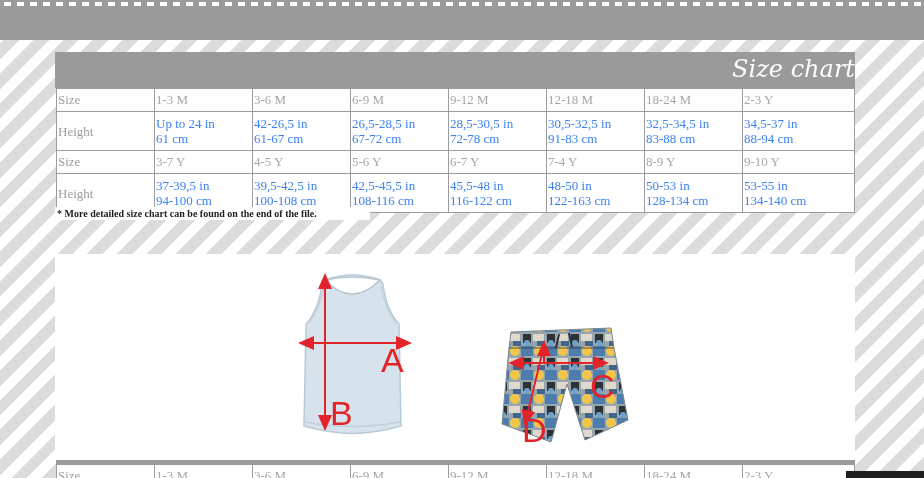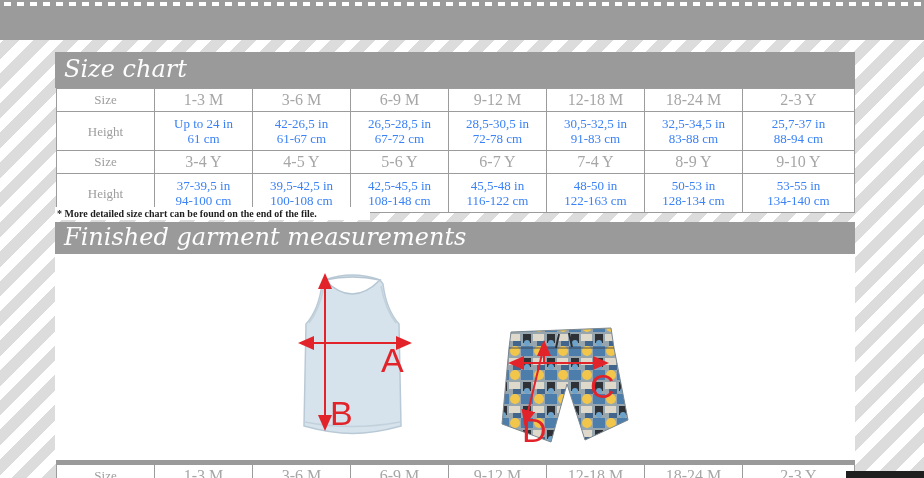--- a/index.html
+++ b/index.html
@@ -7,32 +7,32 @@
     position:relative;width:924px;height:478px;overflow:hidden;
     background:repeating-linear-gradient(135deg,#ffffff 0 10px,#dcdcdc 10px 21px);
     font-family:"Liberation Serif",serif;
   }
   .top-band{position:absolute;top:0;left:0;width:924px;height:40px;background:#9b9b9b;}
   .dashes{position:absolute;top:2px;left:4px;right:0;height:4px;
     background:repeating-linear-gradient(90deg,#ffffff 0 7px,rgba(0,0,0,0) 7px 13px);}
   .title-bar{
     position:absolute;left:55px;width:800px;background:#9a9a9a;color:#fdfdfd;
     font-family:"DejaVu Serif",serif;font-style:italic;box-sizing:border-box;padding-left:9px;
-    white-space:nowrap;overflow:hidden;
+    white-space:nowrap;overflow:hidden;text-align:right;
   }
   #size-bar{top:52px;height:36px;font-size:24px;line-height:35px;}
   #garment-bar{top:222px;height:32px;font-size:24px;line-height:31px;}
   table.sizes{
     position:absolute;left:56px;width:798px;border-collapse:collapse;table-layout:fixed;
     background:#ffffff;
   }
   #size-chart-table{top:88px;}
-  table.sizes td{border:1px solid #9c9c9c;text-align:center;vertical-align:middle;
+  table.sizes td{border:1px solid #9c9c9c;text-align:left;vertical-align:middle;
     font-family:"Liberation Serif",serif;overflow:hidden;}
-  tr.size-row td{height:20px;color:#a6a6a6;font-size:16px;}
+  tr.size-row td{height:20px;color:#a6a6a6;font-size:13px;}
   tr.height-row td{height:36px;color:#3b82f6;font-size:13px;line-height:15px;}
   tr.size-row td.label-cell,tr.height-row td.label-cell{color:#9d9d9d;font-size:13px;}
   .footnote{
     position:absolute;left:55px;top:207px;width:315px;height:13px;background:#ffffff;
     font-size:10px;font-weight:bold;color:#1d1d1d;line-height:13px;padding-left:2px;
     box-sizing:border-box;white-space:nowrap;
   }
   .panel{position:absolute;left:55px;top:254px;width:800px;height:206px;background:#ffffff;}
   .garment-svg{position:absolute;}
   #tank-svg{left:285px;top:266px;}
@@ -96,47 +96,47 @@
           </td>
           <td>
             <div>30,5-32,5 in</div>
             <div>91-83 cm</div>
           </td>
           <td>
             <div>32,5-34,5 in</div>
             <div>83-88 cm</div>
           </td>
           <td>
-            <div>25,7-37 in</div>
+            <div>34,5-37 in</div>
             <div>88-94 cm</div>
           </td>
         </tr>
         <tr class="size-row">
           <td class="label-cell">Size</td>
-          <td>3-4 Y</td>
+          <td>3-7 Y</td>
           <td>4-5 Y</td>
           <td>5-6 Y</td>
           <td>6-7 Y</td>
           <td>7-4 Y</td>
           <td>8-9 Y</td>
           <td>9-10 Y</td>
         </tr>
         <tr class="height-row">
           <td class="label-cell">Height</td>
           <td>
             <div>37-39,5 in</div>
             <div>94-100 cm</div>
           </td>
           <td>
             <div>39,5-42,5 in</div>
             <div>100-108 cm</div>
           </td>
           <td>
             <div>42,5-45,5 in</div>
-            <div>108-148 cm</div>
+            <div>108-116 cm</div>
           </td>
           <td>
             <div>45,5-48 in</div>
             <div>116-122 cm</div>
           </td>
           <td>
             <div>48-50 in</div>
             <div>122-163 cm</div>
           </td>
           <td>
@@ -146,23 +146,20 @@
           <td>
             <div>53-55 in</div>
             <div>134-140 cm</div>
           </td>
         </tr>
       </tbody>
   </table>
 
   <div class="footnote">* More detailed size chart can be found on the end of the file.</div>
 
-  <div class="title-bar" id="garment-bar">
-    <span>Finished garment measurements</span>
-  </div>
 
   <div class="panel">
 
     <svg class="garment-svg" id="tank-svg" width="135" height="172" viewBox="0 0 135 172" style="left:230px;top:12px;">
       <g>
         <path d="M40,14 Q67,4 95,14 L98,18 C100,34 105,48 114,58 L116,160 C80,170 55,170 19,160 L21,58 C30,48 35,34 37,18 Z" fill="#d6e3ec" stroke="#b9cad6" stroke-width="1.5"></path>
         <path d="M40,14 Q67,8 95,14 Q67,42 40,14 Z" fill="#ffffff" stroke="#b5c6d2" stroke-width="1.5"></path>
         <path d="M39,20 C36,36 31,48 24,57" fill="none" stroke="#c2d1dc" stroke-width="1.5"></path>
         <path d="M96,20 C99,36 104,48 111,57" fill="none" stroke="#c2d1dc" stroke-width="1.5"></path>
         <path d="M20,156 Q67,165 115,156" fill="none" stroke="#c2d1dc" stroke-width="1.5"></path>

